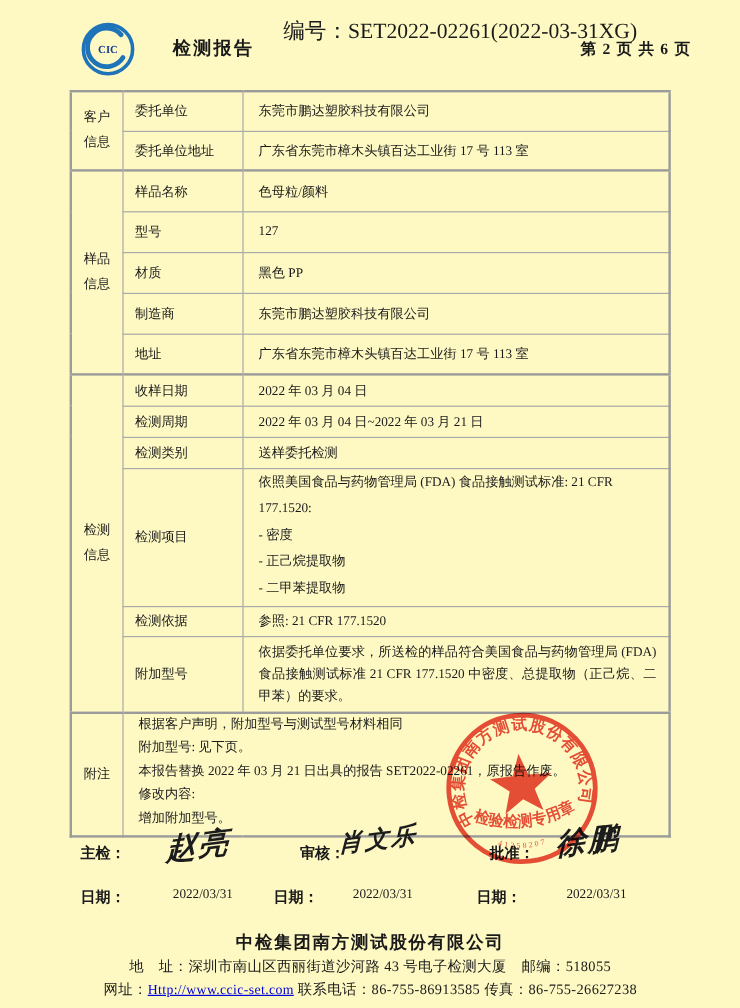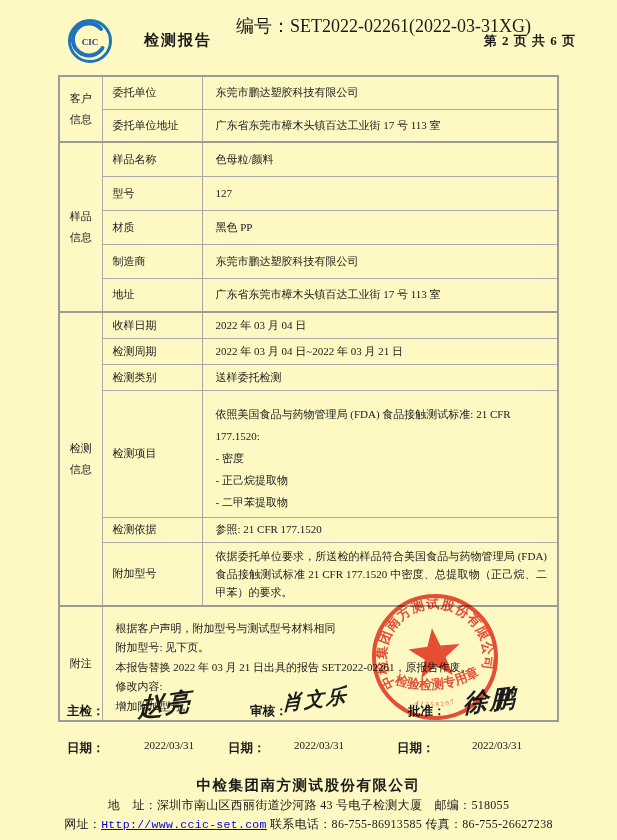--- a/index.html
+++ b/index.html
@@ -17,21 +17,21 @@
   .page-info { position:absolute; right:0px; top:18px; font-size:13px; font-weight:bold; letter-spacing:1px; }
   
   table.report { position:absolute; left:58px; top:75px; width:501px;
     border-collapse:collapse; table-layout:fixed; }
   table.report { border:2px solid #9b9b9b; }
   table.report td { border:1px solid #a9a9a9; font-size:11px; vertical-align:middle; }
   tr.sec td { border-top:2px solid #9b9b9b; }
   .sec-label { text-align:center; font-size:13px; line-height:1.9; }
   td.f { padding-left:10px; }
   td.v { padding-left:13px; padding-right:10px; }
-  td.multi { line-height:22px; padding-top:12px; padding-bottom:4px; }
+  td.multi { line-height:22px; padding-top:0; padding-bottom:4px; }
   td.para { line-height:18px; text-align:justify; padding-top:4px; padding-bottom:4px; }
   td.notes { line-height:19.5px; }
   tr.h33 { height:33px; } tr.h34 { height:34px; }
   tr.h26 { height:26px; } tr.h25 { height:25px; }
   tr.h88 { height:88px; } tr.h54 { height:54px; } tr.h100 { height:100px; }
   
   .sign-block { position:absolute; left:58px; top:690px; width:501px; height:80px; }
   .sg-label { position:absolute; font-size:12.5px; font-weight:bold; }
   .dt-label { position:absolute; top:50px; font-size:12.5px; font-weight:bold; }
   .dt-val { position:absolute; top:49px; font-size:11px; }
@@ -42,21 +42,21 @@
   .stamp { position:absolute; left:360px; top:582px; mix-blend-mode:multiply;
     opacity:.88; transform:rotate(-6deg); }
   .ring-text { font-size:13.5px; font-weight:bold; fill:#e2372b; letter-spacing:1px; }
   .banner-text { font-size:13px; font-weight:bold; fill:#e2372b; }
   .code-text { font-size:6.5px; fill:#e2372b; letter-spacing:2px; }
   
   .footer { position:absolute; left:0; right:0; top:776px; text-align:center; }
   .f-company { font-size:14.5px; font-weight:bold; letter-spacing:1.5px; }
   .f-line { font-size:12px; margin-top:2px; letter-spacing:.3px; }
   .f-link { color:#0000dd; text-decoration:underline;
-    font-family:Liberation Mono, monospace; font-size:11.5px; }
+    font-family:Liberation Serif, serif; font-size:11.5px; }
 </style>
 </head>
 <body>
 
 <div class="page">
 
   <div class="header">
     <svg class="logo" width="56" height="50" viewBox="0 0 56 50">
       <circle cx="28" cy="25" r="20.5" fill="none" stroke="#1e73b9" stroke-width="3"></circle>
       <path d="M 39 13 A 16 16 0 1 0 40.5 32" fill="none" stroke="#1e73b9" stroke-width="4" stroke-linecap="round"></path>

